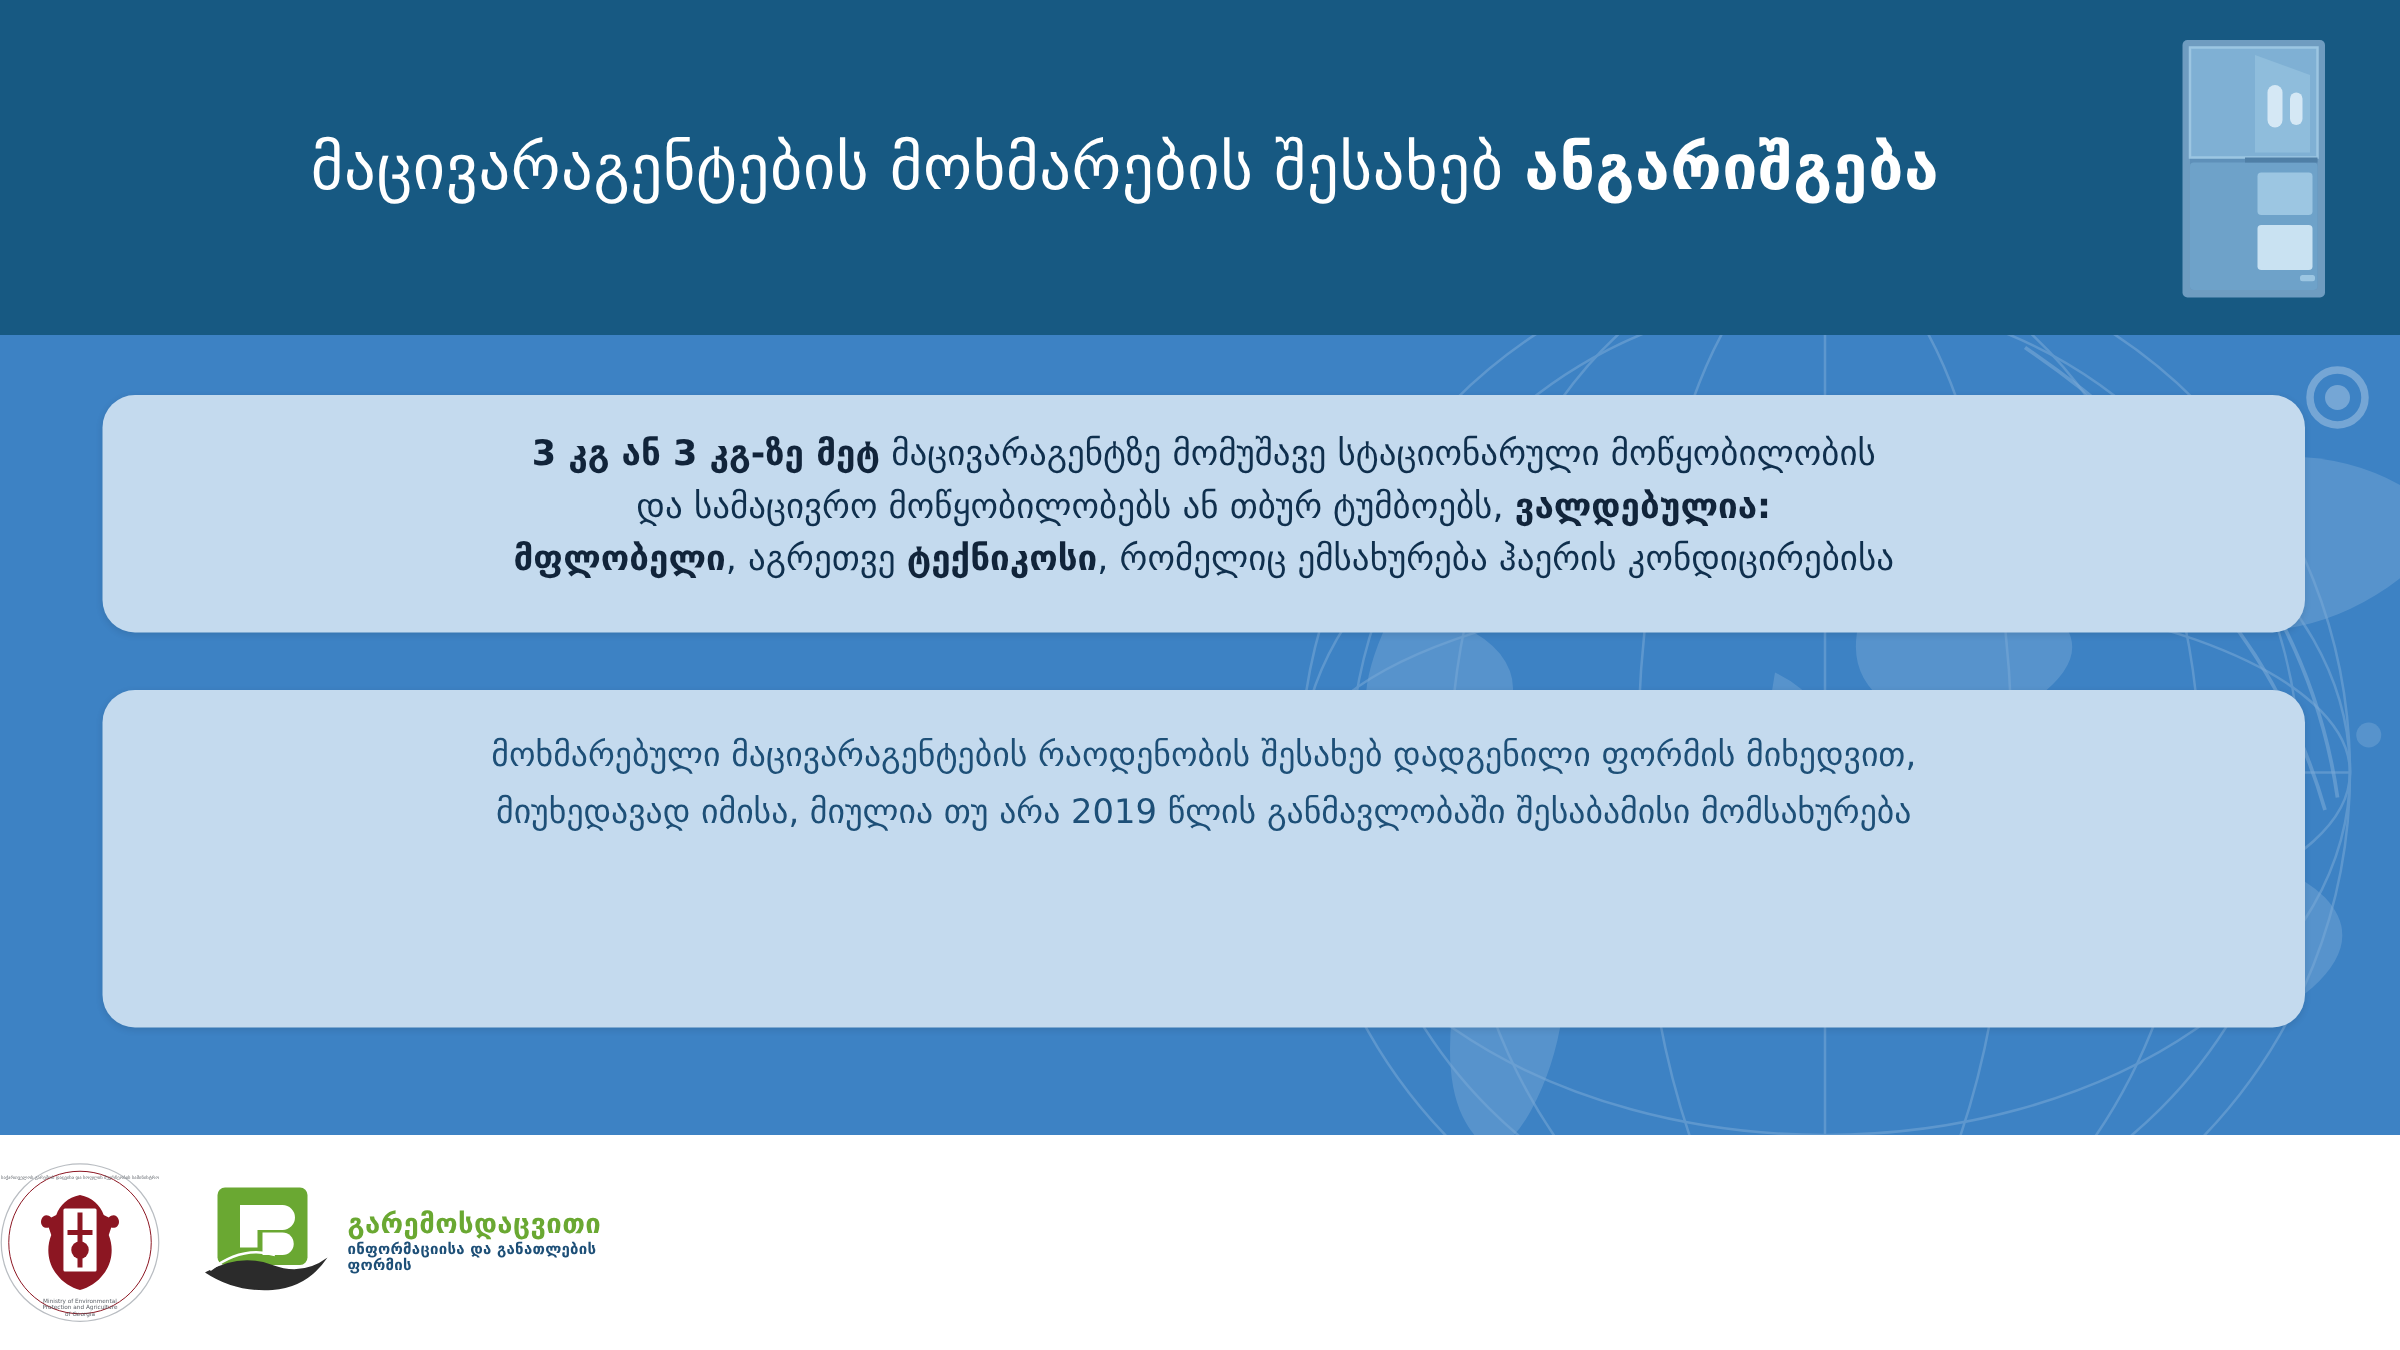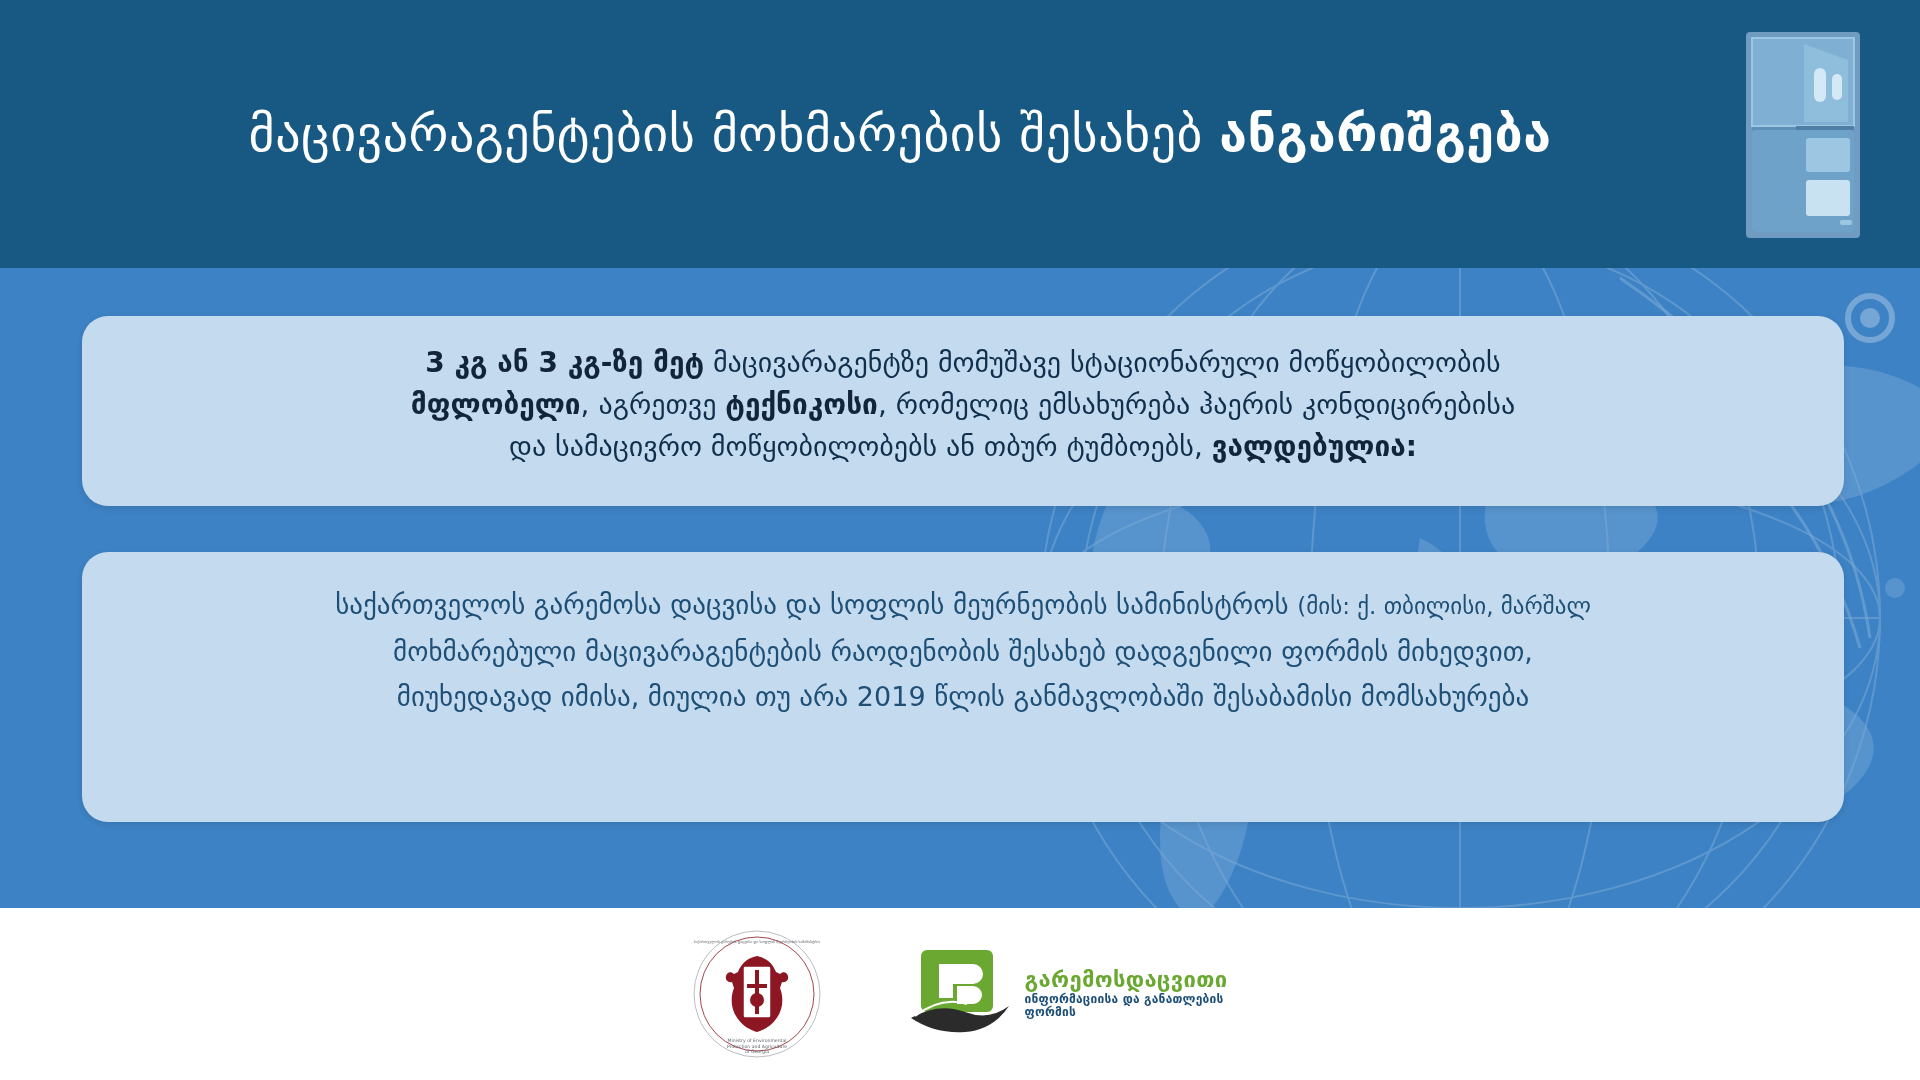--- a/index.html
+++ b/index.html
@@ -128,22 +128,22 @@
   
   .footer {
     position: absolute;
     left: 0;
     top: 908px;
     width: 1920px;
     height: 172px;
     background: #ffffff;
     display: flex;
     align-items: center;
-    justify-content: center;
-    gap: 84px;
+    justify-content: flex-start;
+    gap: 30px;
   }
   .logo-gov {
     width: 128px;
     height: 128px;
     position: relative;
   }
   .logo-center {
     display: flex;
     align-items: center;
     gap: 10px;
@@ -223,31 +223,28 @@
       </g>
       <circle cx="1010" cy="250" r="22" fill="none" stroke="#ffffff" stroke-width="6" opacity="0.95"></circle>
       <circle cx="1010" cy="250" r="10" fill="#ffffff" opacity="0.95"></circle>
     </svg>
 
     <div class="card card-1">
       <div class="card-line">
         <span class="b">3 კგ ან 3 კგ-ზე მეტ</span><span> მაცივარაგენტზე მომუშავე სტაციონარული მოწყობილობის</span>
       </div>
       <div class="card-line">
+        <span>და სამაცივრო მოწყობილობებს ან თბურ ტუმბოებს,  </span><span class="b">ვალდებულია:</span>
+      </div>
+      <div class="card-line">
         <span class="b">მფლობელი</span><span>, აგრეთვე </span><span class="b">ტექნიკოსი</span><span>, რომელიც ემსახურება ჰაერის კონდიცირებისა</span>
       </div>
-      <div class="card-line">
-        <span>და სამაცივრო მოწყობილობებს ან თბურ ტუმბოებს,  </span><span class="b">ვალდებულია:</span>
-      </div>
     </div>
 
     <div class="card card-2">
-      <div class="card-line">
-        <span>საქართველოს გარემოსა დაცვისა და სოფლის მეურნეობის სამინისტროს </span><span class="small">(მის: ქ. თბილისი, მარშალ</span>
-      </div>
       <div class="card-line">
         <span>მოხმარებული მაცივარაგენტების რაოდენობის შესახებ დადგენილი ფორმის მიხედვით,</span>
       </div>
       <div class="card-line">
         <span>მიუხედავად იმისა, მიულია თუ არა 2019 წლის განმავლობაში შესაბამისი მომსახურება</span>
       </div>
     </div>
   </div>
 
   <div class="footer">

